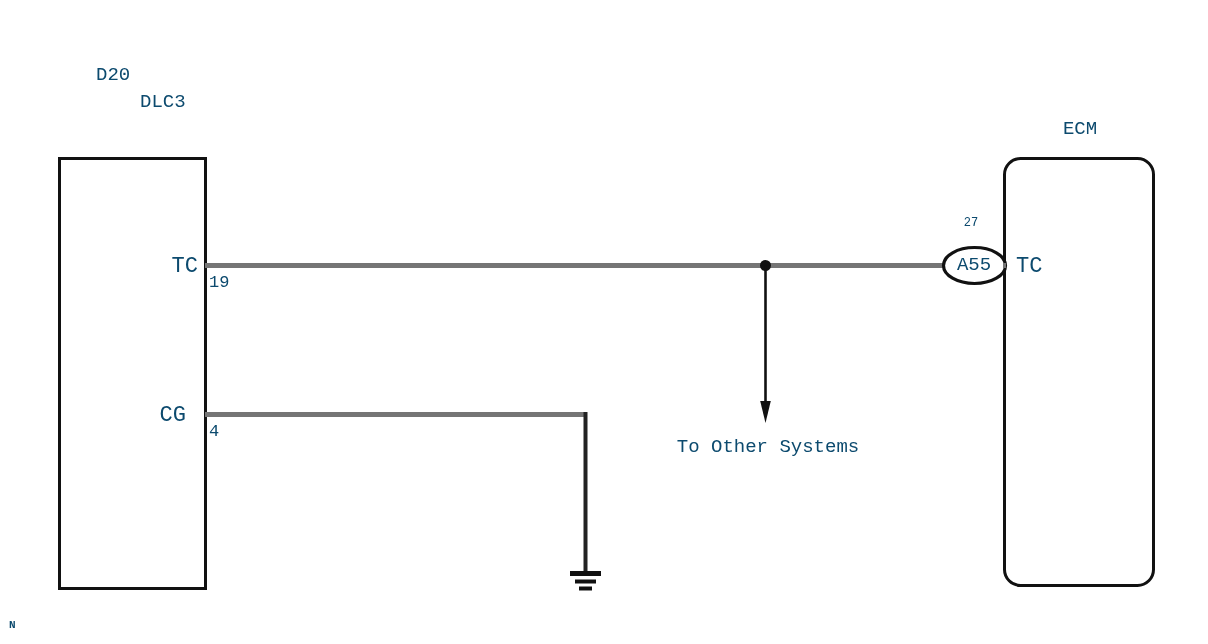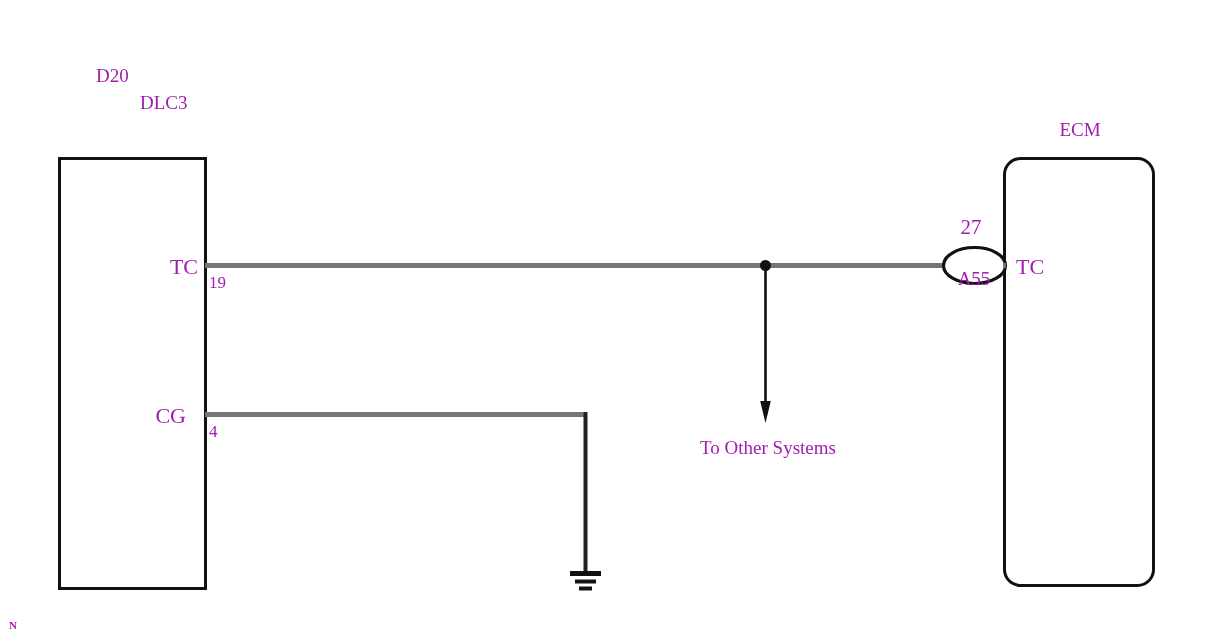--- a/index.html
+++ b/index.html
@@ -22,29 +22,29 @@
   svg.layer {
     position: absolute;
     top: 0;
     left: 0;
     width: 1208px;
     height: 644px;
   }
   .txt {
     position: absolute;
     white-space: nowrap;
-    font-family: Liberation Serif, serif;
-    color: #a21caf;
+    font-family: Liberation Mono, monospace;
+    color: #0c4a6e;
     line-height: 1;
   }
   .t-component   { font-size: 19px; }
   .t-pin-name    { font-size: 22px; }
   .t-pin-num     { font-size: 17px; }
-  .t-conn-num    { font-size: 21px; }
-  .t-conn-id     { font-size: 19px; margin-top: 13px; }
+  .t-conn-num    { font-size: 12px; }
+  .t-conn-id     { font-size: 19px; }
   .t-branch      { font-size: 19px; text-align: center; }
   .t-corner-mark { font-size: 11px; font-weight: 600; }
   .right-align   { transform: translateX(-100%); }
   .center-align  { transform: translateX(-50%); }
 </style>
 </head>
 <body>
 
 <div id="diagram-root">
 

